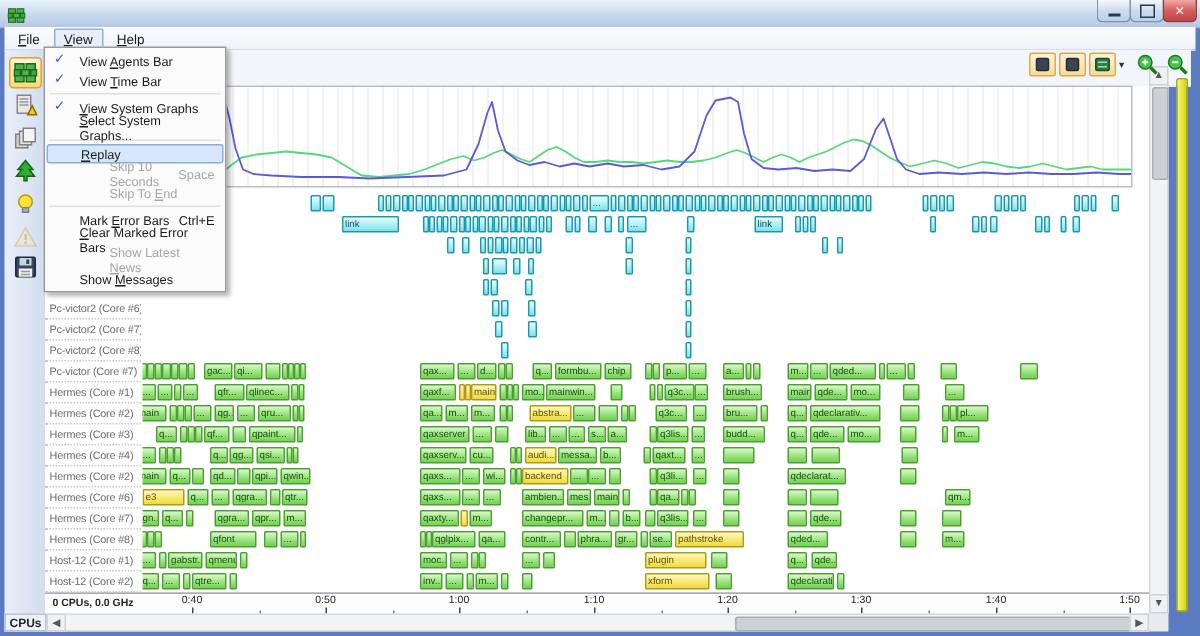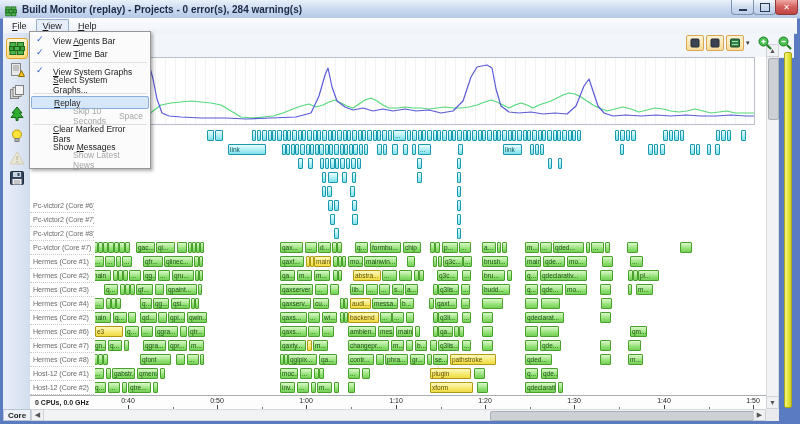--- a/index.html
+++ b/index.html
@@ -92,21 +92,20 @@
         <g stroke="#1d6b1d" stroke-width="1">
           <rect x="1" y="2.5" width="6" height="4" fill="#4db34d"></rect>
           <rect x="8.5" y="2.5" width="6" height="4" fill="#4db34d"></rect>
           <rect x="0.5" y="6.5" width="4" height="4" fill="#3fa33f"></rect>
           <rect x="5.5" y="6.5" width="5" height="4" fill="#4db34d"></rect>
           <rect x="11.5" y="6.5" width="4" height="4" fill="#3fa33f"></rect>
           <rect x="1" y="10.5" width="6" height="4" fill="#4db34d"></rect>
           <rect x="8.5" y="10.5" width="6" height="4" fill="#4db34d"></rect>
         </g>
       </svg></span>
-  <span class="title-text">Build Monitor (replay) - Projects - 0 error(s), 284 warning(s)</span>
 </div>
 <div class="winbtn" style="left:731px;">
     <span class="glyph-min"></span>
   </div>
 <div class="winbtn" style="left:753px;">
     <span class="glyph-max"></span>
   </div>
 <div class="winbtn close" style="left:775px;width:21px;">
     <span>✕</span>
   </div>
@@ -646,21 +645,21 @@
 <div class="abs vs-arrow" style="top:44px;">▲</div>
 <div class="abs vs-thumb" style="position:absolute;"></div>
 <div class="abs vs-arrow" style="top:396px;">▼</div>
 <div class="abs hscroll"></div>
 <div class="abs hs-arrow" style="left:31px;">◀</div>
 <div class="abs hs-thumb" style="position:absolute;"></div>
 <div class="abs hs-arrow" style="left:753px;">▶</div>
 <div class="abs corner"></div>
 <div class="abs yellow-strip"></div>
 
-<div class="abs done-panel">Core</div>
+<div class="abs done-panel">CPUs</div>
 
 <div class="abs menu-popup" id="menu-popup">
     <div class="mitem">
       <span class="check">✓</span>
       <span>View <u>A</u>gents Bar</span>
     </div>
     <div class="mitem">
       <span class="check">✓</span>
       <span>View <u>T</u>ime Bar</span>
     </div>
@@ -673,29 +672,36 @@
       <span><u>S</u>elect System Graphs...</span>
     </div>
     <div class="msep"></div>
     <div class="mitem highlight">
       <span><u>R</u>eplay</span>
     </div>
     <div class="mitem disabled">
       <span>Skip 10 Seconds</span>
       <span class="shortcut">Space</span>
     </div>
+    <div class="mitem disabled">
+      <span>Skip To <u>E</u>nd</span>
+    </div>
     <div class="msep"></div>
     <div class="mitem">
+      <span>Mark <u>E</u>rror Bars</span>
+      <span class="shortcut">Ctrl+E</span>
+    </div>
+    <div class="mitem">
       <span><u>C</u>lear Marked Error Bars</span>
+    </div>
+    <div class="mitem disabled">
+      <span>Show Latest <u>N</u>ews</span>
     </div>
     <div class="mitem">
       <span>Show <u>M</u>essages</span>
-    </div>
-    <div class="mitem disabled">
-      <span>Show Latest <u>N</u>ews</span>
     </div>
   </div>
 
 <div class="tr-btn" style="left: 686px;">
     <svg width="16" height="16">
       <rect x="4" y="4" width="8" height="8" rx="1" fill="#3c4454" stroke="#232a36"></rect>
     </svg>
   </div>
 <div class="tr-btn" style="left: 706px;">
     <svg width="16" height="16">

